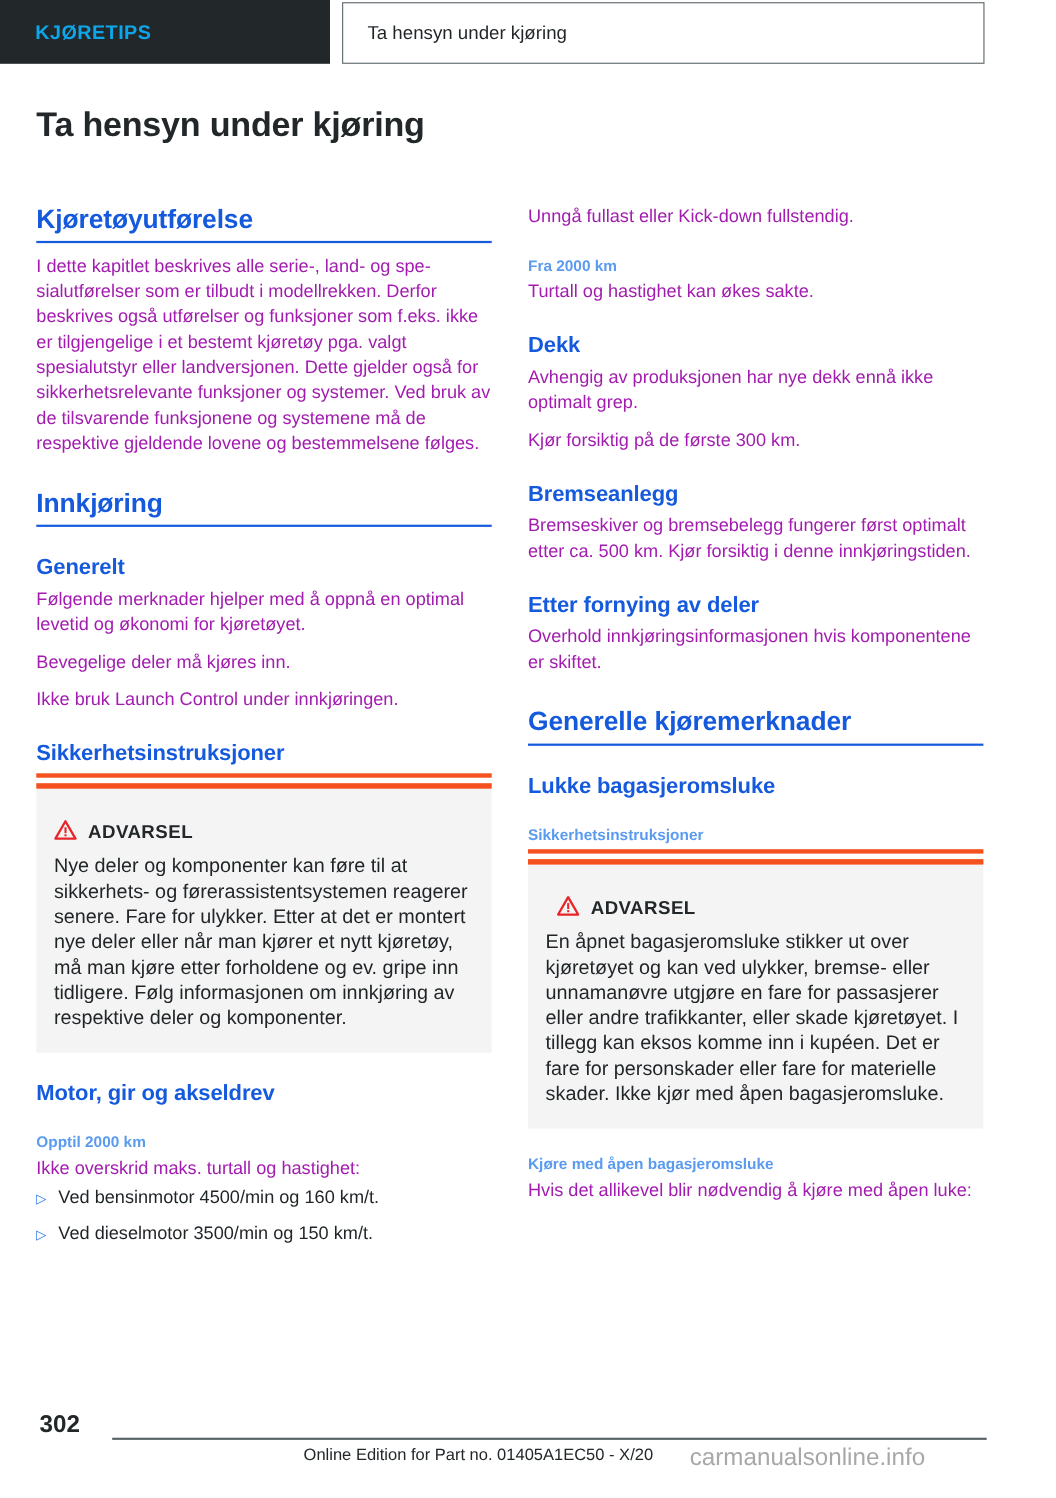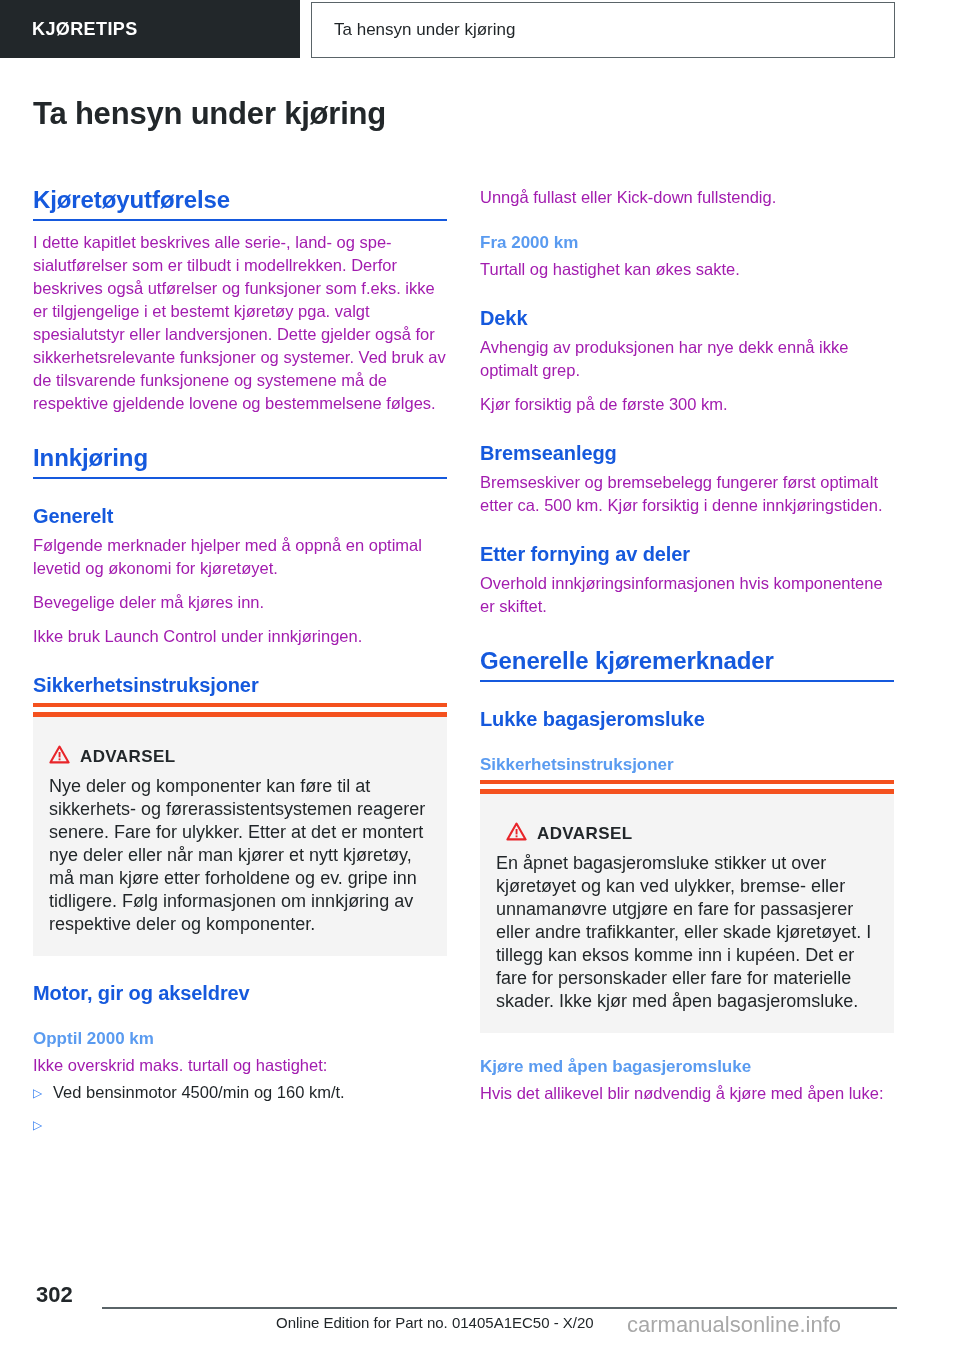--- a/index.html
+++ b/index.html
@@ -21,21 +21,21 @@
     position: relative;
     height: 62px;
   }
   .tab-chapter {
     position: absolute;
     left: 0;
     top: 0;
     width: 300px;
     height: 58px;
     background: #22272a;
-    color: #ffffff;
+    color: #0ea5e9;
     font-weight: bold;
     font-size: 18px;
     letter-spacing: 0.4px;
     display: flex;
     align-items: center;
     padding-left: 32px;
     box-sizing: border-box;
   }
   .tab-section {
     position: absolute;
@@ -88,21 +88,21 @@
     letter-spacing: -0.1px;
   }
   h3.sub {
     font-size: 20px;
     font-weight: bold;
     color: #1559dd;
     margin: 26px 0 6px 0;
     letter-spacing: -0.1px;
   }
   h4.subsub {
-    font-size: 17px;
+    font-size: 14px;
     font-weight: bold;
     color: #5a9bf0;
     margin: 24px 0 5px 0;
   }
 
   
   p.body {
     font-size: 16.5px;
     line-height: 23px;
     margin: 0 0 11px 0;
@@ -264,20 +264,21 @@
     <h4 class="subsub">Opptil 2000 km</h4>
     <p class="body tight">Ikke overskrid maks. turtall og hastighet:</p>
 
     <ul class="blist">
       <li>
         <span class="bullet-tri">▷</span>
         <span>Ved bensinmotor 4500/min og 160 km/t.</span>
       </li>
       <li>
         <span class="bullet-tri">▷</span>
+        <span>Ved dieselmotor 3500/min og 150 km/t.</span>
       </li>
     </ul>
 
   </div>
 
   <div class="col col-right">
 
     <p class="body">Unngå fullast eller Kick-down fullstendig.</p>
 
     <h4 class="subsub">Fra 2000 km</h4>

